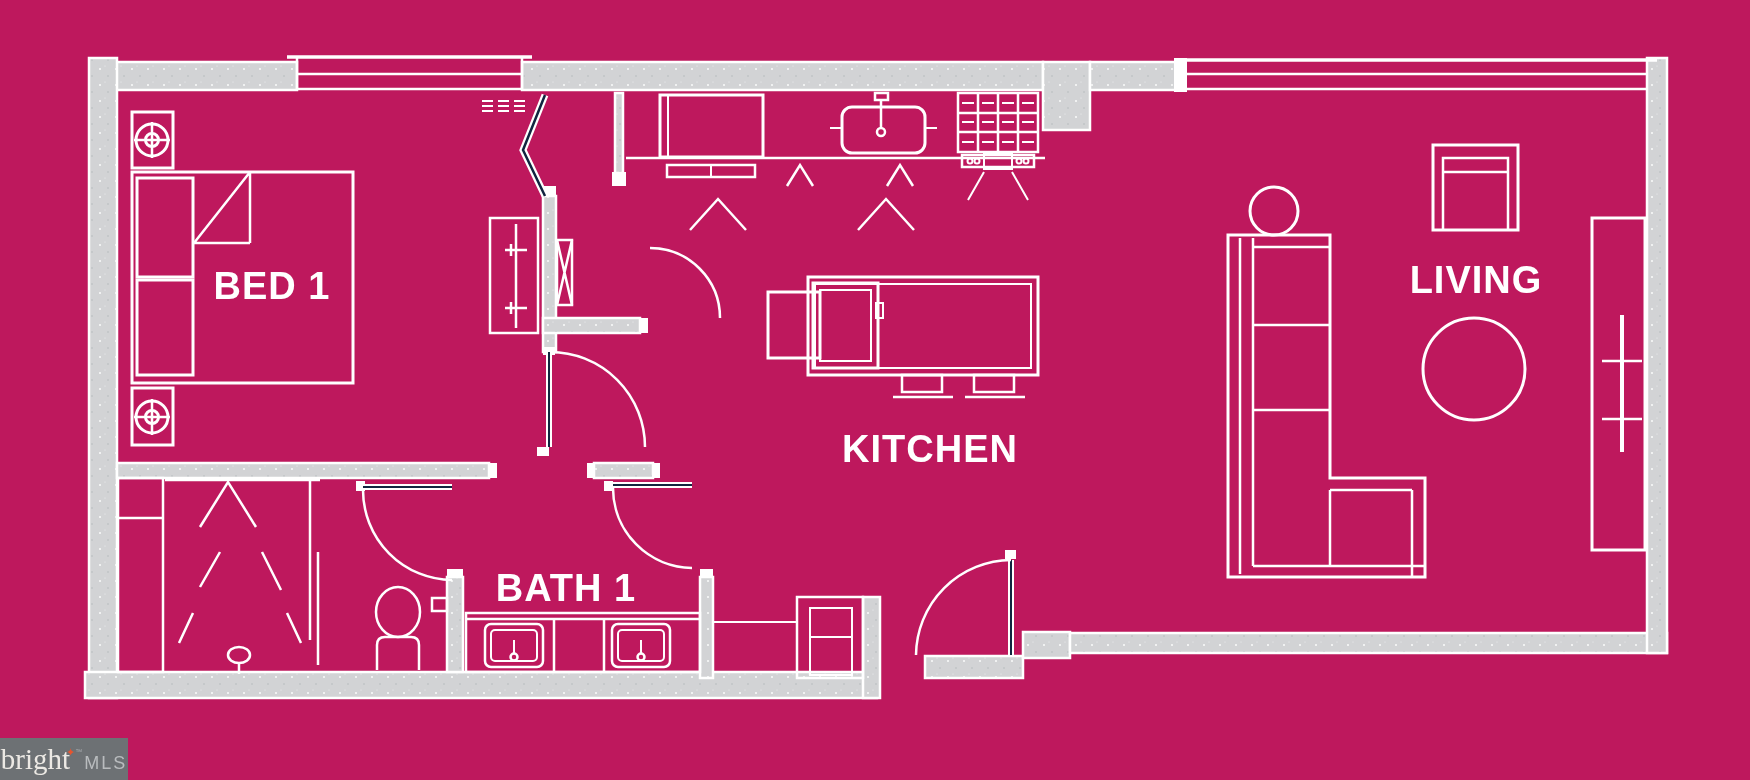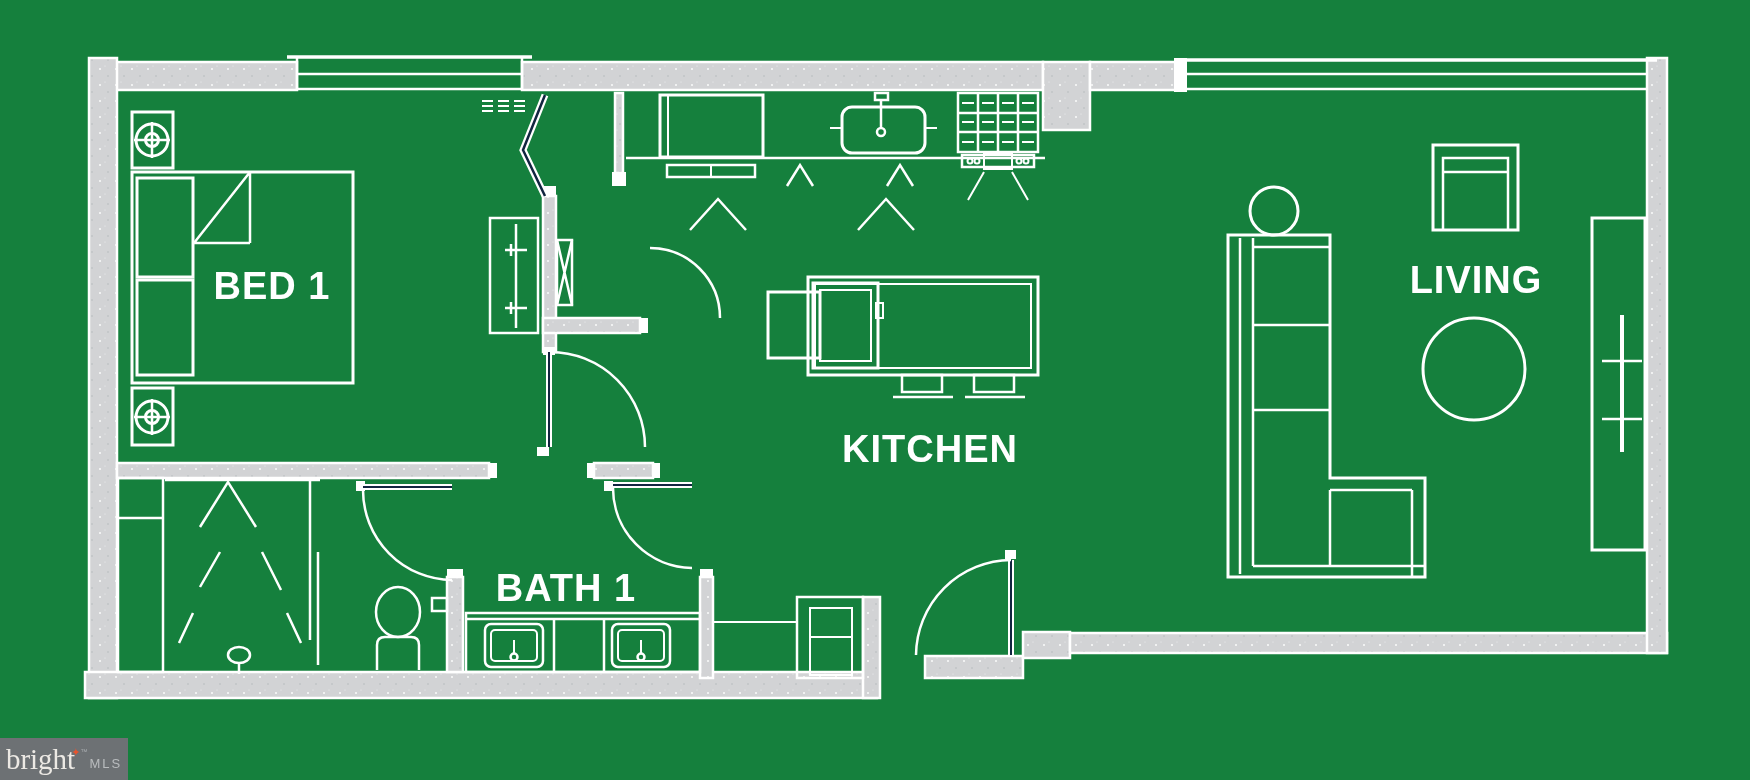--- a/index.html
+++ b/index.html
@@ -1,19 +1,19 @@
 <!DOCTYPE html>
 <html><head>
 <meta charset="utf-8">
 <style>
   html,body{margin:0;padding:0;background:#0b1c30;}
   .stage{
     position:relative;
     width:1750px;height:780px;
-    background:#15803d;
+    background:#be185d;
     overflow:hidden;
     font-family:"Liberation Sans", sans-serif;
   }
   svg{position:absolute;left:0;top:0;}
   .room-label{
     font-family:"Liberation Sans", sans-serif;
     font-weight:bold;
     font-size:38px;
     letter-spacing:1px;
     fill:#ffffff;
@@ -41,21 +41,21 @@
     margin-top:-14px;
   }
   .wm-tm{
     color:#a7abae;
     font-size:7px;
     margin-left:-2px;
     margin-top:-16px;
   }
   .wm-org{
     font-family:"Liberation Sans", sans-serif;
-    font-size:13px;
+    font-size:18px;
     letter-spacing:2px;
     color:#b9bcbe;
     margin-top:8px;
   }
 </style>
 </head>
 <body>
 
 <div class="stage">
 <svg width="1750" height="780" viewBox="0 0 1750 780">

